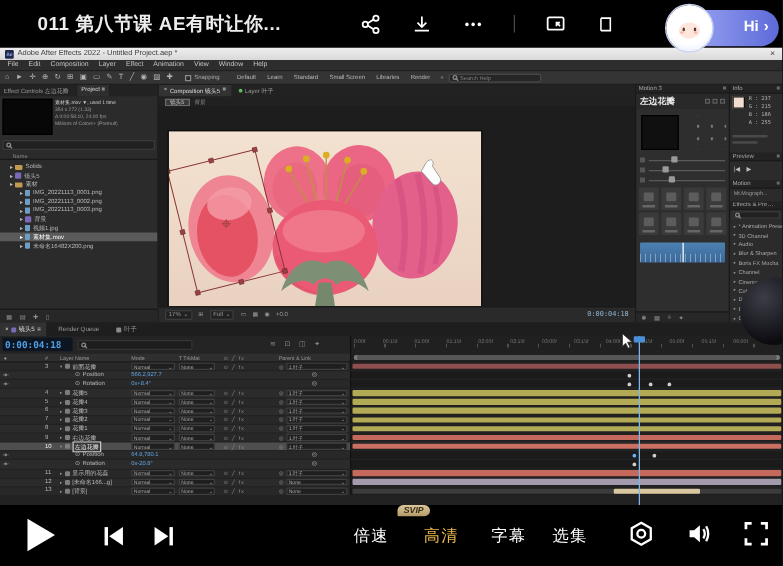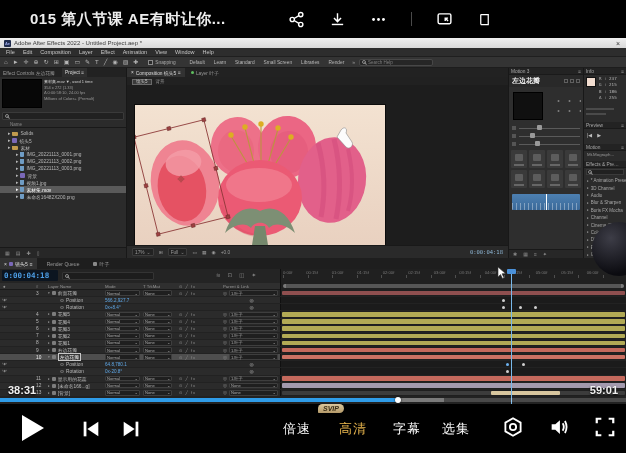--- a/index.html
+++ b/index.html
@@ -1023,21 +1023,21 @@
     </div>
   </div>
 
   <svg class="aecursor" width="10" height="14">
     <path d="M1,1 L1,11 L3.5,8.5 L5.5,12.5 L7,11.8 L5,7.8 L8.5,7.5 Z" fill="#fff" stroke="#333" stroke-width="0.6"></path>
   </svg>
 
   <div class="fball"></div>
 
   <div class="topbar">
-    <div class="vtitle">015 第八节课 AE有时让你...</div>
+    <div class="vtitle">011 第八节课 AE有时让你...</div>
     <div class="topicons">
       <svg width="17" height="17" viewBox="0 0 24 24">
           <g stroke="#fff" stroke-width="2" fill="none">
             <circle cx="18" cy="5" r="3"></circle>
             <circle cx="6" cy="12" r="3"></circle>
             <circle cx="18" cy="19" r="3"></circle>
             <path d="M8.6,10.6 L15.4,6.5 M8.6,13.4 L15.4,17.5"></path>
           </g>
         </svg>
       <svg width="17" height="17" viewBox="0 0 24 24">
@@ -1060,31 +1060,32 @@
             <path d="M13,13 L9,9 M9,13 L9,9 L13,9" transform="translate(4,1)"></path>
           </g>
         </svg>
       <svg width="15" height="17" viewBox="0 0 24 24">
           <g stroke="#fff" stroke-width="2" fill="none">
             <path d="M6,4 L18,4 L18,20 L6,20"></path>
             <path d="M6,4 L6,20"></path>
           </g>
         </svg>
     </div>
-  </div>
-
-  <div class="progrow">
-    <span class="ts l">38:31</span>
-    <span class="ts r">59:01</span>
-    <div class="pbar">
-      <div class="pbuf" id="pbuf" style="width: 71%;"></div>
-      <div class="pfill" id="pfill" style="width: 63.5%; background: rgb(47, 156, 232);"></div>
-      <div class="phandle" id="phandle" style="left: calc(63.5% - 3px);"></div>
+    <div class="hipill">
+      <div class="pill"></div>
+      <div class="hitxt">
+          <span>Hi</span>
+          <span>›</span>
+        </div>
+      <div class="avatar">
+          <div class="avface"></div>
+        </div>
     </div>
   </div>
+
 
   <div class="controlbar">
     <div class="playbtn"></div>
     <svg class="skip" style="left:80px" width="22" height="22" viewBox="0 0 24 24">
         <g fill="#fff">
           <rect x="4" y="4" width="3" height="16"></rect>
           <path d="M20,4 L8,12 L20,20 Z"></path>
         </g>
       </svg>
     <svg class="skip" style="left:120px" width="22" height="22" viewBox="0 0 24 24">

